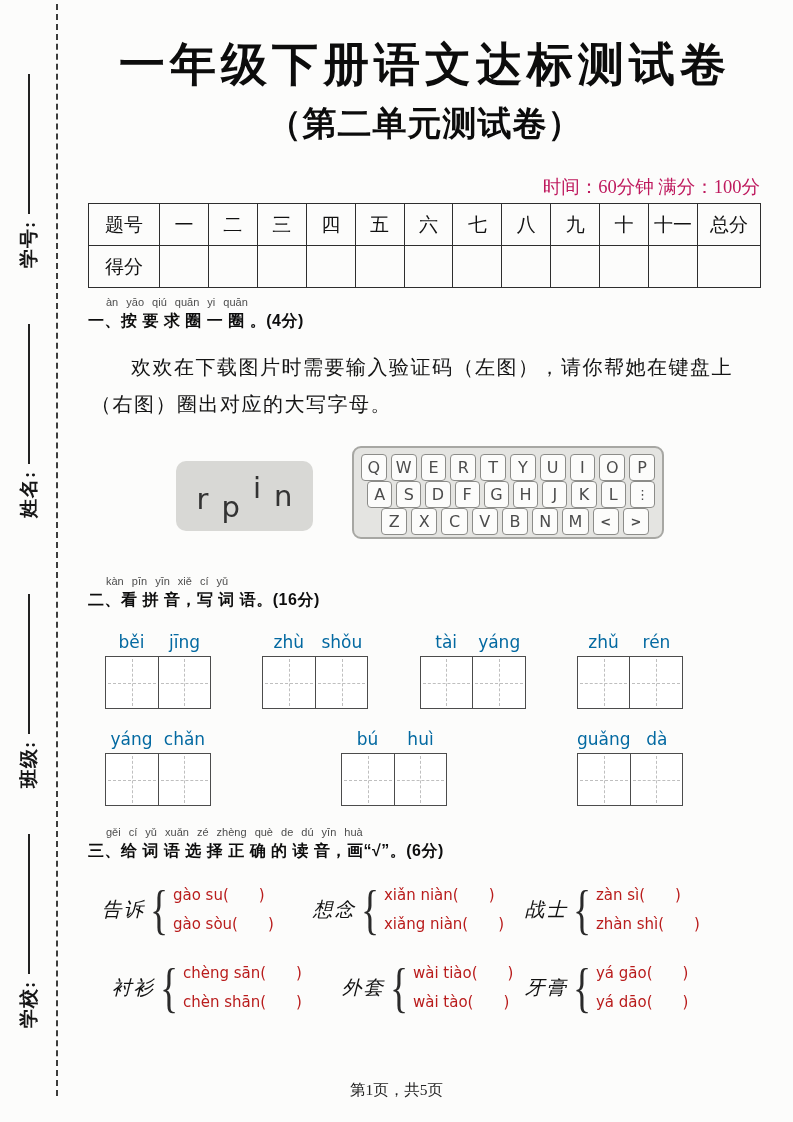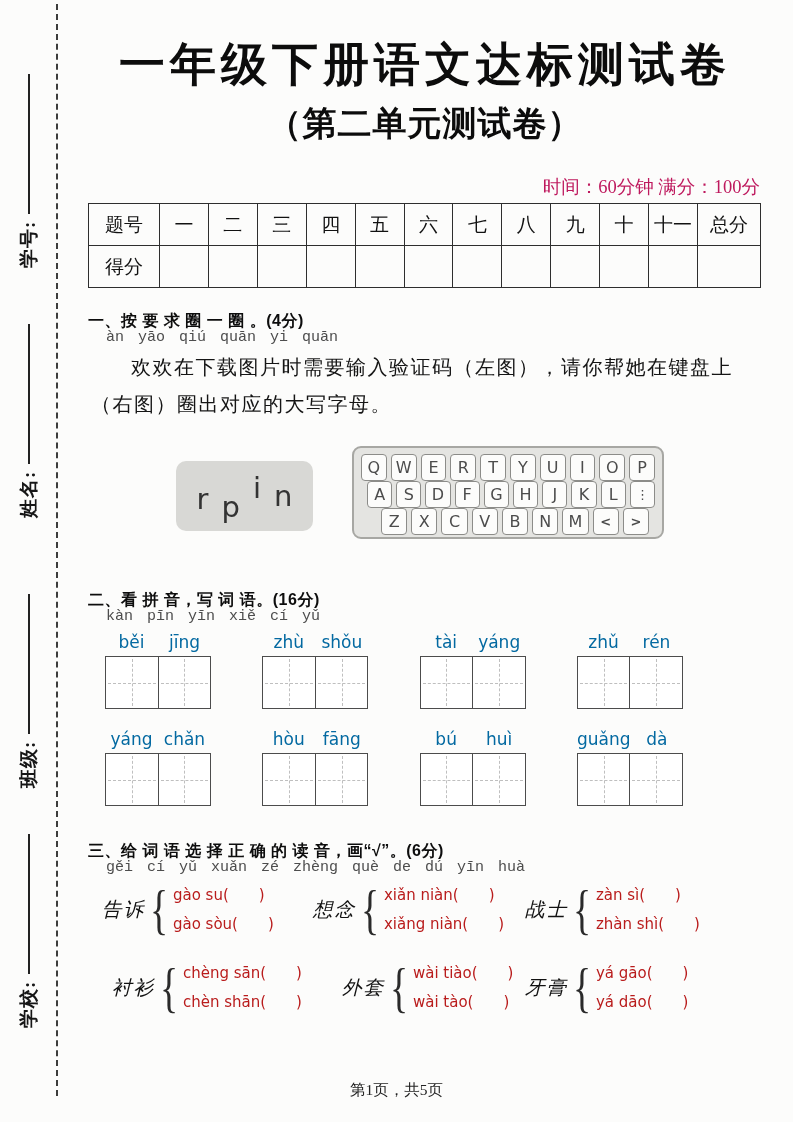--- a/index.html
+++ b/index.html
@@ -21,22 +21,22 @@
   .meta{position:absolute;left:88px;top:174px;width:672px;text-align:right;font-size:18.5px;color:#be185d;}
 
   
   .score-table{position:absolute;left:88px;top:203px;width:673px;border-collapse:collapse;
                font-size:19px;color:#111;table-layout:fixed;}
   .score-table td{border:1.4px solid #2e2e2e;height:41px;text-align:center;padding:0;}
   .score-table td.c-first{width:70px;}
   .score-table td.c-last{width:62px;}
 
   
-  .sec-pinyin{position:absolute;font-family:Liberation Mono, monospace;
-              font-size:15px;color:#4d4d4d;word-spacing:5px;margin-top:33px;}
+  .sec-pinyin{position:absolute;font-family:Liberation Sans, sans-serif;
+              font-size:11px;color:#4d4d4d;word-spacing:5px;}
   .sec-heading{position:absolute;font-family:"Liberation Sans",sans-serif;font-weight:700;
                font-size:16px;letter-spacing:.5px;color:#0d0d0d;}
   .body-line{position:absolute;font-size:20px;letter-spacing:1.5px;color:#151515;}
 
   
   .captcha{position:absolute;left:176px;top:461px;width:137px;height:70px;background:#d8d8d5;
            border-radius:10px;display:flex;align-items:center;justify-content:center;gap:13px;
            font-family:"DejaVu Sans","Liberation Sans",sans-serif;font-size:29px;color:#333;}
   .captcha span{line-height:1;}
   .cl-r{transform:translateY(3px);}
@@ -243,30 +243,20 @@
           <span>yáng</span>
           <span>chǎn</span>
         </div>
       <div class="tzg">
           <div class="cell"></div>
           <div class="cell"></div>
         </div>
     </div>
     <div class="word-unit">
       <div class="wu-pinyin">
-          <span>hòu</span>
-          <span>fāng</span>
-        </div>
-      <div class="tzg">
-          <div class="cell"></div>
-          <div class="cell"></div>
-        </div>
-    </div>
-    <div class="word-unit">
-      <div class="wu-pinyin">
           <span>bú</span>
           <span>huì</span>
         </div>
       <div class="tzg">
           <div class="cell"></div>
           <div class="cell"></div>
         </div>
     </div>
     <div class="word-unit">
       <div class="wu-pinyin">

